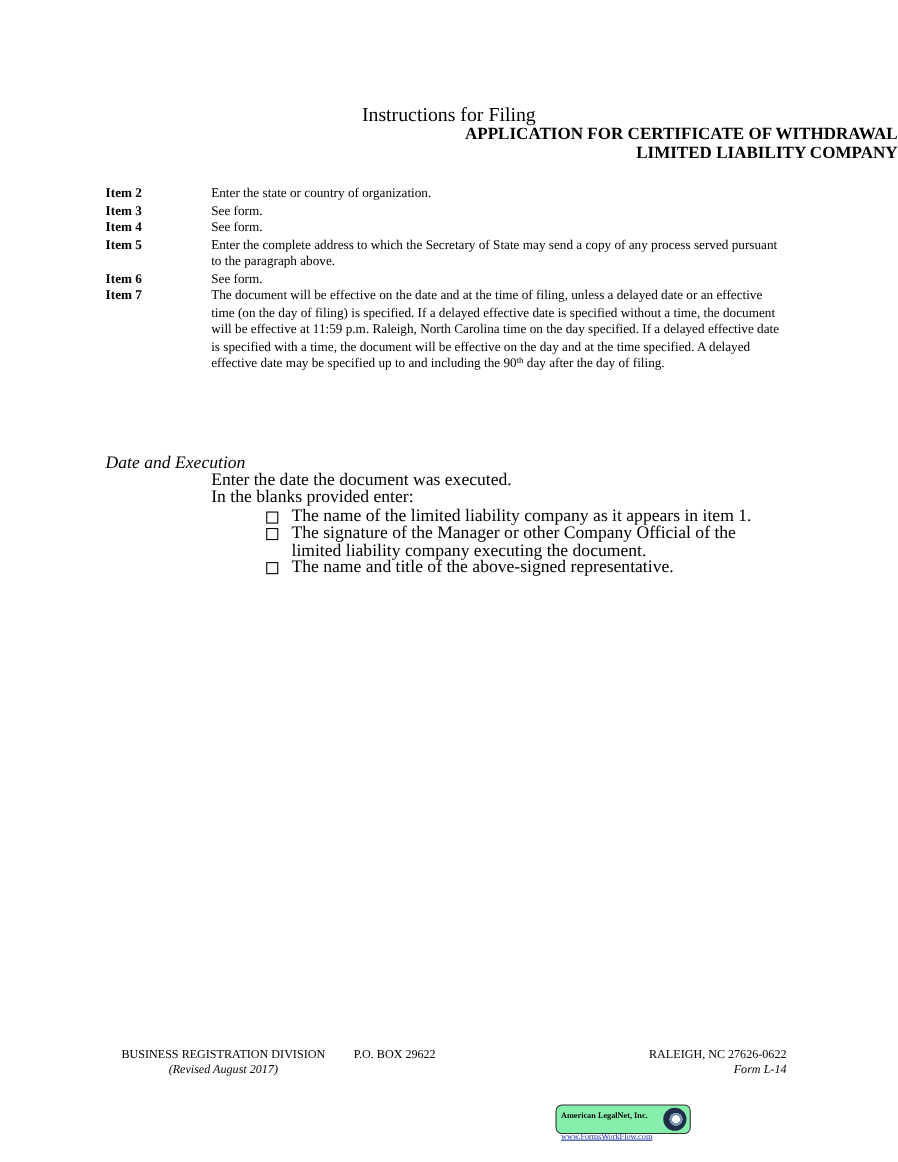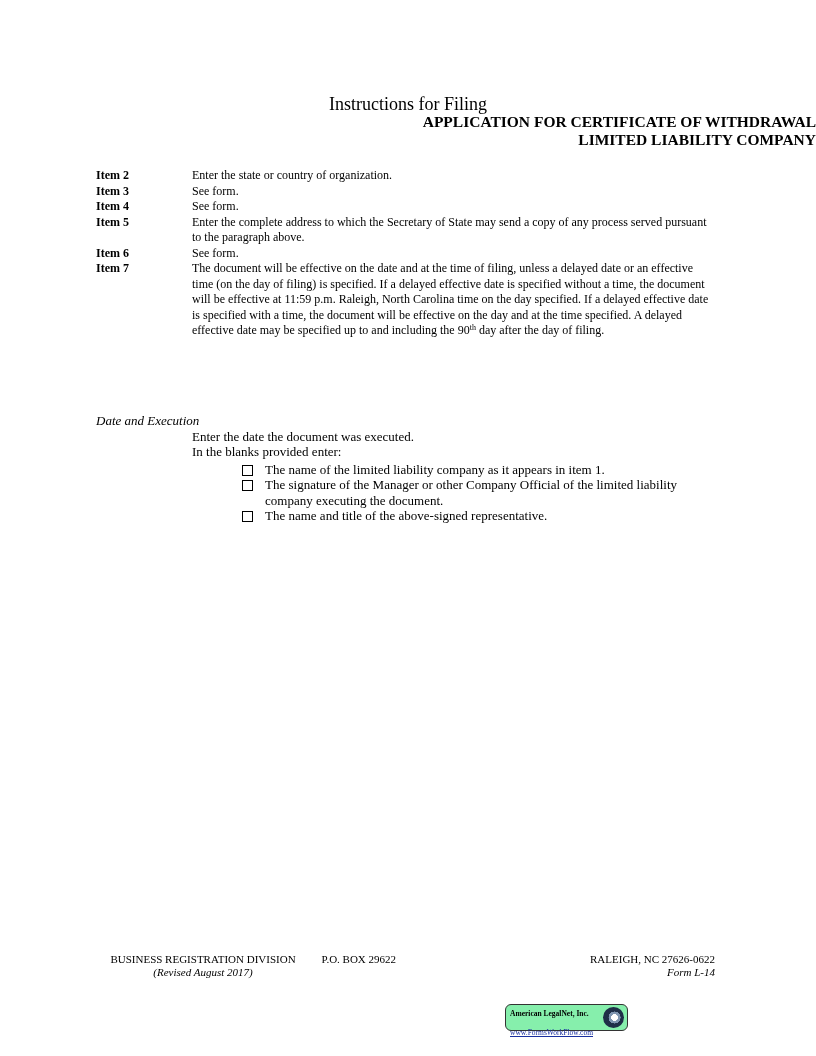--- a/index.html
+++ b/index.html
@@ -6,21 +6,21 @@
   body { width: 816px; height: 1056px; position: relative; overflow: hidden;
          font-family: "Liberation Serif", "DejaVu Serif", serif; color: #000; }
   .title-block { position: absolute; top: 96px; left: 0; width: 816px; text-align: center; }
   .title-line1 { font-size: 18px; font-weight: normal; line-height: 17px; }
   .title-line2, .title-line3 { font-size: 15.5px; font-weight: bold; line-height: 18px; text-align: right; }
   .items { position: absolute; top: 168px; left: 96px; width: 624px; }
   .item { display: flex; font-size: 12px; line-height: 15.5px; }
   .item-label { width: 96px; flex: none; font-weight: bold; }
   .item-text { width: 524px; }
   sup { font-size: 8px; line-height: 0; vertical-align: 4px; }
-  .date-exec { position: absolute; top: 413px; left: 96px; width: 624px; font-size: 13px; line-height: 15.5px; }
+  .date-exec { position: absolute; top: 413px; left: 96px; width: 624px; font-size: 16px; line-height: 15.5px; }
   .de-heading { font-style: italic; margin-bottom: 0px; }
   .de-line { padding-left: 96px; }
   .checklist { margin-top: 2px; }
   .check-item { display: flex; padding-left: 146px; line-height: 15.5px; }
   .checkbox { width: 9px; height: 9px; border: 1px solid #000; flex: none; margin-top: 3px; margin-right: 12px; }
   .check-text { width: 440px; }
   .footer { position: absolute; top: 953px; left: 88px; width: 627px; font-size: 11px; line-height: 13px; }
   .footer-row { display: flex; justify-content: space-between; }
   .footer-left { width: 230px; text-align: center; }
   .footer-center { width: 160px; text-align: left; }

